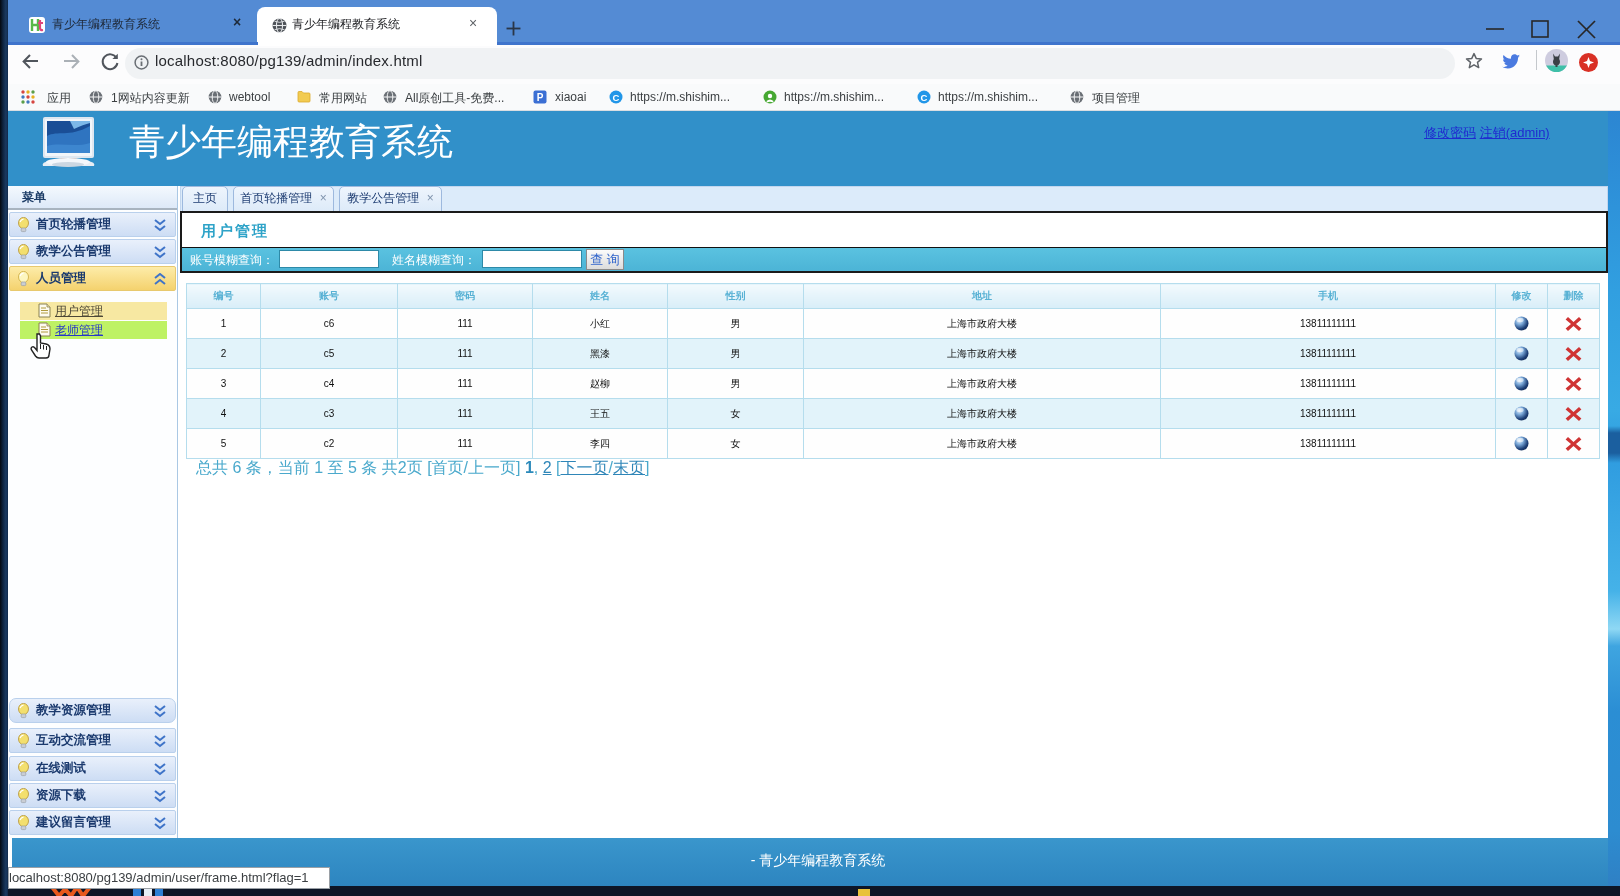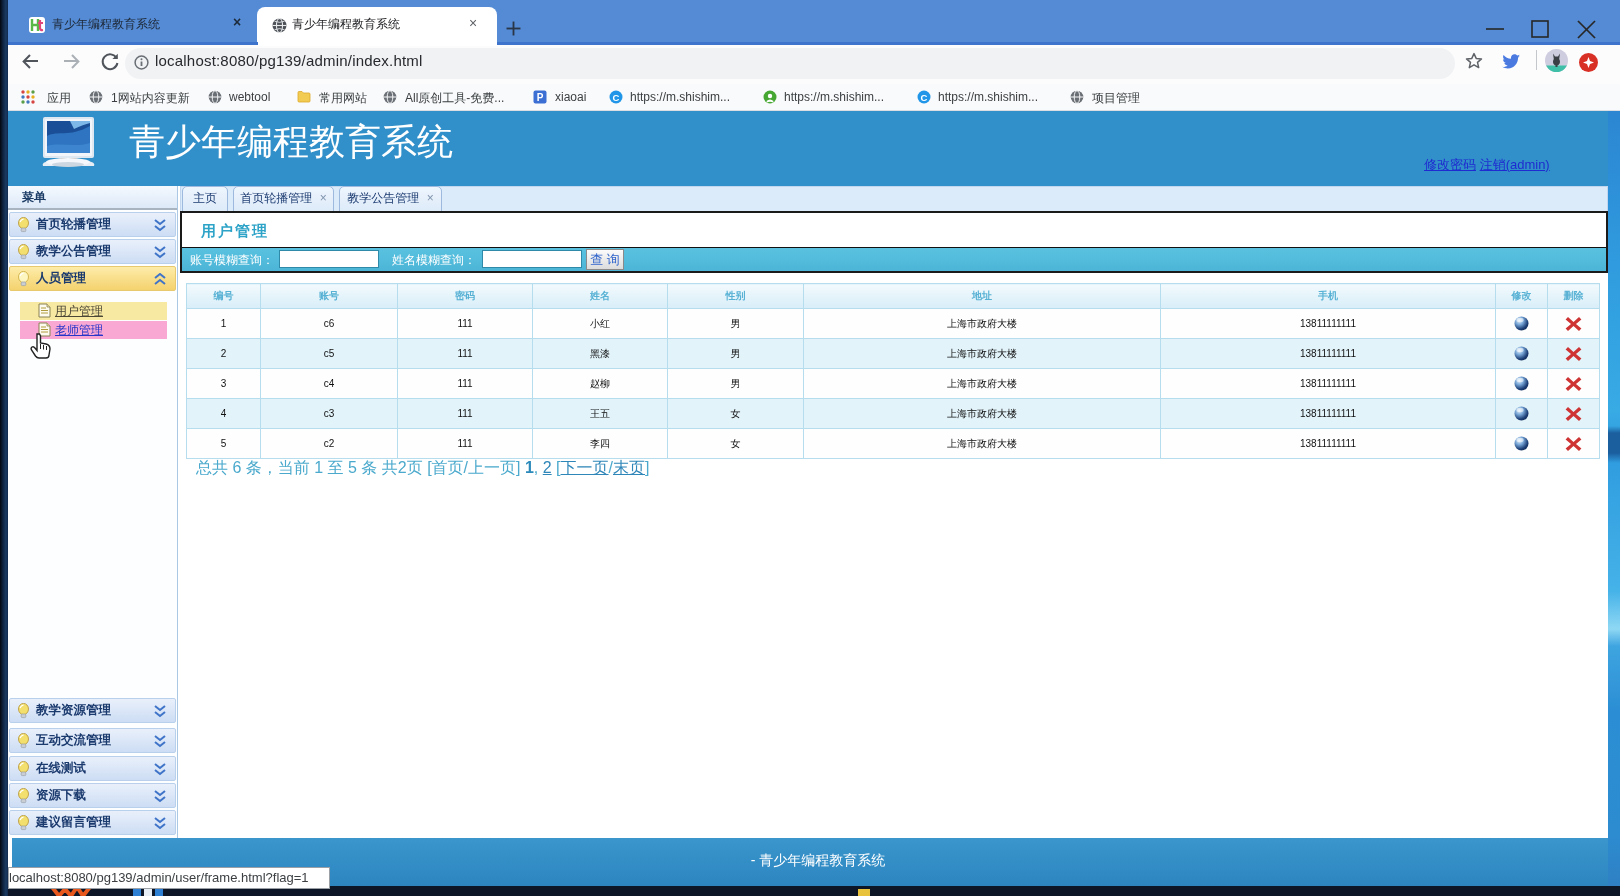--- a/index.html
+++ b/index.html
@@ -19,21 +19,21 @@
 #toolbar { left:8px; top:42px; width:1612px; height:42px; background:#fcfcfd; border-top:3px solid #3f74cc; }
 #omnibox { left:125px; top:48px; width:1330px; height:31px; background:#f0f2f4; border-radius:16px; }
 #urltext { left:155px; top:52px; font-size:15px; color:#27292d; letter-spacing:.2px; }
 #bookbar { left:8px; top:84px; width:1612px; height:27px; background:#f9fafb; border-bottom:1px solid #dadee2; }
 .bk { position:absolute; top:90px; font-size:12px; color:#3c4043; white-space:nowrap; }
 .globe { position:absolute; top:90px; width:14px; height:14px; }
 
 
 #pghead { left:8px; top:111px; width:1600px; height:75px; background:#3190c9; }
 #pgtitle { left:129px; top:118px; font-size:36px; color:#fff; letter-spacing:0px; font-weight:400; }
-#toplinks { top:124px; left:1424px; font-size:13px; color:#1f2bd0;margin-top:32px; }
+#toplinks { top:124px; left:1424px; font-size:13px; color:#1f2bd0; }
 #toplinks a { color:#1f2bd0; text-decoration:underline; }
 
 
 #sidebar { left:8px; top:186px; width:170px; height:652px; background:#fdfeff; border-right:1px solid #aac8e4; }
 #menuhdr { left:8px; top:186px; width:169px; height:24px; background:linear-gradient(#f4f9fe,#dde9f8); border-bottom:2px solid #a8b4c0; font-size:12px; font-weight:bold; color:#1c3c66; line-height:23px; padding-left:14px; }
 .acc { position:absolute; left:9px; width:167px; height:25px; background:linear-gradient(#e9f0fb,#cdddf4); border:1px solid #b9d0ec; border-radius:2px; font-size:12.5px; font-weight:bold; color:#1b3a6e; line-height:23px; padding-left:26px; }
 .accyel { background:linear-gradient(#fdeca9,#f4d26e); border-color:#e8c96e; }
 .bulb { position:absolute; left:7px; top:4px; width:13px; height:16px; }
 .chev { position:absolute; right:8px; top:6px; width:14px; height:13px; }
 .subrow { position:absolute; left:20px; width:147px; height:18px; font-size:12px; }
@@ -255,36 +255,36 @@
 <div class="subrow" style="top:302px;background:#f7e8a2;">
     <svg class="docic" viewBox="0 0 13 15">
       <path d="M1 1 H9 L12 4 V14 H1 Z" fill="#fdfbef" stroke="#8a8250" stroke-width="1"></path>
       <path d="M9 1 L9 4 L12 4" fill="#f0e6b0" stroke="#8a8250" stroke-width="0.8"></path>
       <line x1="3" y1="5" x2="8" y2="5" stroke="#b09a3e" stroke-width="1"></line>
       <line x1="3" y1="7.5" x2="10" y2="7.5" stroke="#b09a3e" stroke-width="1"></line>
       <line x1="3" y1="10" x2="10" y2="10" stroke="#b09a3e" stroke-width="1"></line>
     </svg>
     <span class="subtxt" style="color:#4c4636;text-decoration:underline;">用户管理</span>
   </div>
-<div class="subrow" style="top:321px;background:#f9a8d4;">
+<div class="subrow" style="top:321px;background:#bef264;">
     <svg class="docic" viewBox="0 0 13 15">
       <path d="M1 1 H9 L12 4 V14 H1 Z" fill="#fdfbef" stroke="#8a8250" stroke-width="1"></path>
       <path d="M9 1 L9 4 L12 4" fill="#f0e6b0" stroke="#8a8250" stroke-width="0.8"></path>
       <line x1="3" y1="5" x2="8" y2="5" stroke="#b09a3e" stroke-width="1"></line>
       <line x1="3" y1="7.5" x2="10" y2="7.5" stroke="#b09a3e" stroke-width="1"></line>
       <line x1="3" y1="10" x2="10" y2="10" stroke="#b09a3e" stroke-width="1"></line>
     </svg>
     <span class="subtxt" style="color:#2636c8;text-decoration:underline;">老师管理</span>
   </div>
 <svg class="abs" style="left:30px;top:333px;z-index:20;" width="22" height="26" viewBox="0 0 22 26">
     <path d="M7 1 L9.5 1 L10.5 3 L10.5 10 L16 11 Q20 12 20 16 L19 22 Q19 25 16 25 L9 25 Q7 25 5.5 23 L1.5 17 Q0.5 15 2 14 Q3.5 13 5 15 L7 17.5 Z" fill="#fff" stroke="#222" stroke-width="1.4"></path>
     <path d="M10.5 11 V16 M13.5 12 V16.5 M16.5 13 V17" stroke="#222" stroke-width="1" fill="none"></path>
   </svg>
 
-<div class="acc" style="top:698px;"><svg class="bulb" viewBox="0 0 13 16">
+<div class="acc" style="top:698px;border-radius:7px;"><svg class="bulb" viewBox="0 0 13 16">
       <ellipse cx="6.5" cy="6" rx="5" ry="5.6" fill="#f3df6e" stroke="#b69334" stroke-width="0.8"></ellipse>
       <path d="M3 5 Q4 2.5 6.5 2.2" stroke="#fff" stroke-width="1.2" fill="none"></path>
       <rect x="4.2" y="11" width="4.6" height="3.6" rx="1" fill="#c9cdd4" stroke="#9aa0a8" stroke-width="0.7"></rect>
     </svg>教学资源管理<svg class="chev" viewBox="0 0 14 13">
       <path d="M2 1 L7 5 L12 1 M2 7 L7 11 L12 7" fill="none" stroke="#3f74c8" stroke-width="2"></path>
     </svg></div>
 <div class="acc" style="top:728px;"><svg class="bulb" viewBox="0 0 13 16">
       <ellipse cx="6.5" cy="6" rx="5" ry="5.6" fill="#f3df6e" stroke="#b69334" stroke-width="0.8"></ellipse>
       <path d="M3 5 Q4 2.5 6.5 2.2" stroke="#fff" stroke-width="1.2" fill="none"></path>
       <rect x="4.2" y="11" width="4.6" height="3.6" rx="1" fill="#c9cdd4" stroke="#9aa0a8" stroke-width="0.7"></rect>

